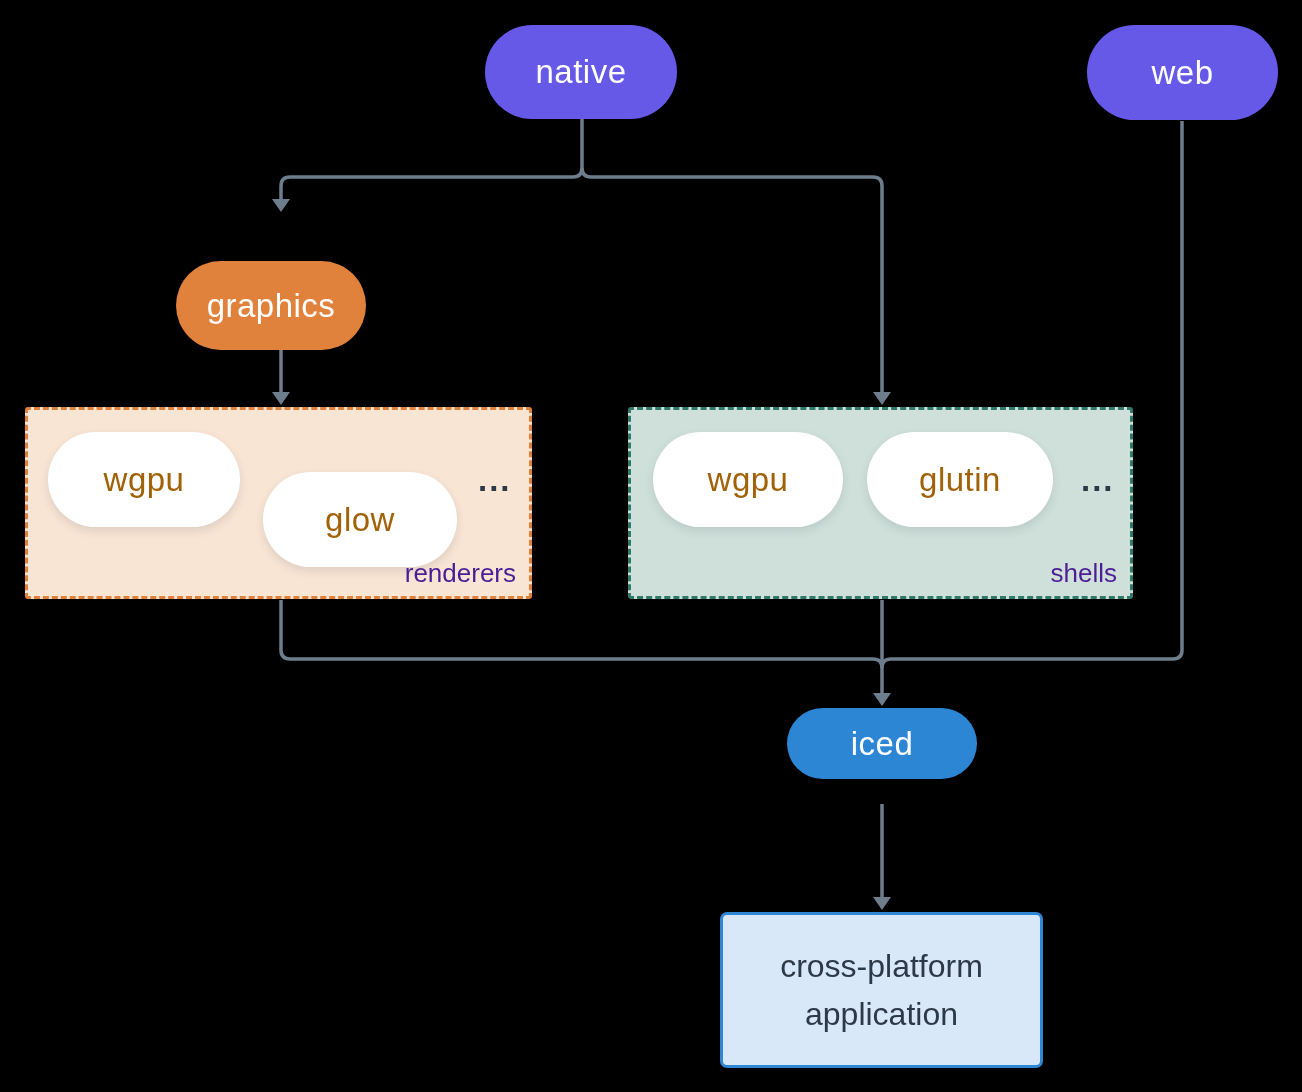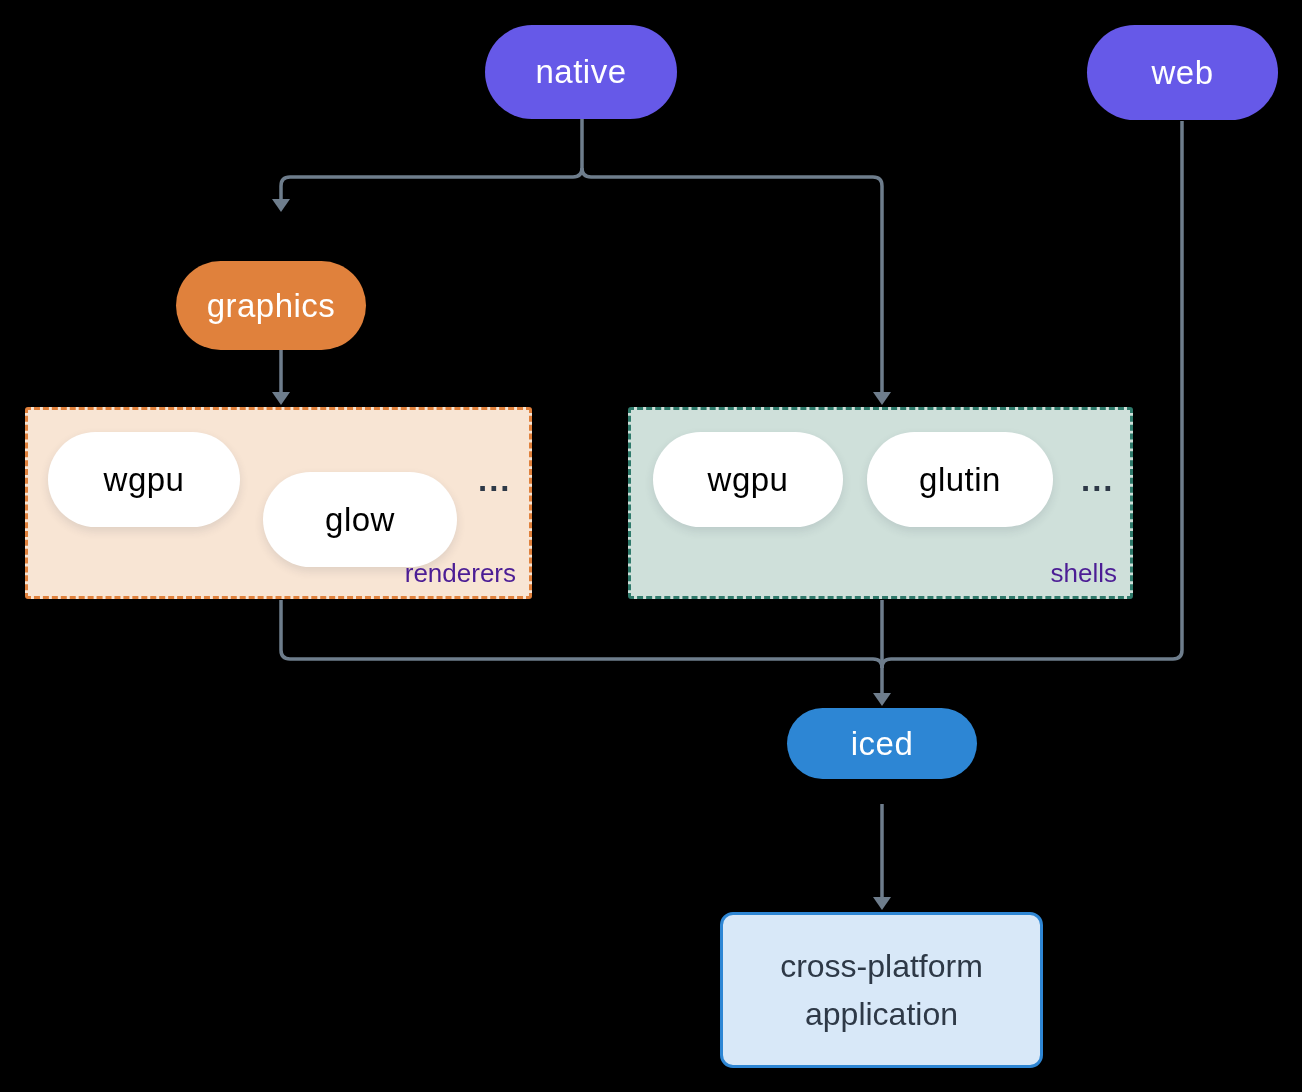--- a/index.html
+++ b/index.html
@@ -39,21 +39,21 @@
     justify-content: center;
     font-size: 33px;
     letter-spacing: 0.5px;
     box-sizing: border-box;
   }
   .pill-purple { background: #6659E8; color: #FFFFFF; }
   .pill-orange { background: #E0813C; color: #FFFFFF; }
   .pill-blue   { background: #2D86D4; color: #FFFFFF; }
   .pill-white  {
     background: #FFFFFF;
-    color: #000000;
+    color: #a16207;
     box-shadow: 0 4px 10px rgba(40, 50, 70, 0.12);
   }
   .node-native   { left: 485px; top:  25px; width: 192px; height: 94px; text-align: right; }
   .node-web      { left: 1087px; top: 25px; width: 191px; height: 95px; }
   .node-graphics { left: 176px; top: 215px; width: 190px; height: 89px; margin-top: 46px; }
   .node-iced     { left: 787px; top: 708px; width: 190px; height: 71px; }
 
   .group {
     position: absolute;
     top: 407px;
@@ -100,21 +100,21 @@
   }
   .app-box {
     position: absolute;
     left: 720px;
     top: 912px;
     width: 323px;
     height: 156px;
     box-sizing: border-box;
     background: #D8E8F8;
     border: 3px solid #2E86D4;
-    border-radius: 13px;
+    border-radius: 7px;
     display: flex;
     align-items: center;
     justify-content: center;
     text-align: center;
     font-size: 32px;
     line-height: 1.5;
     color: #2E3947;
     padding: 0 28px;
   }
 </style>

